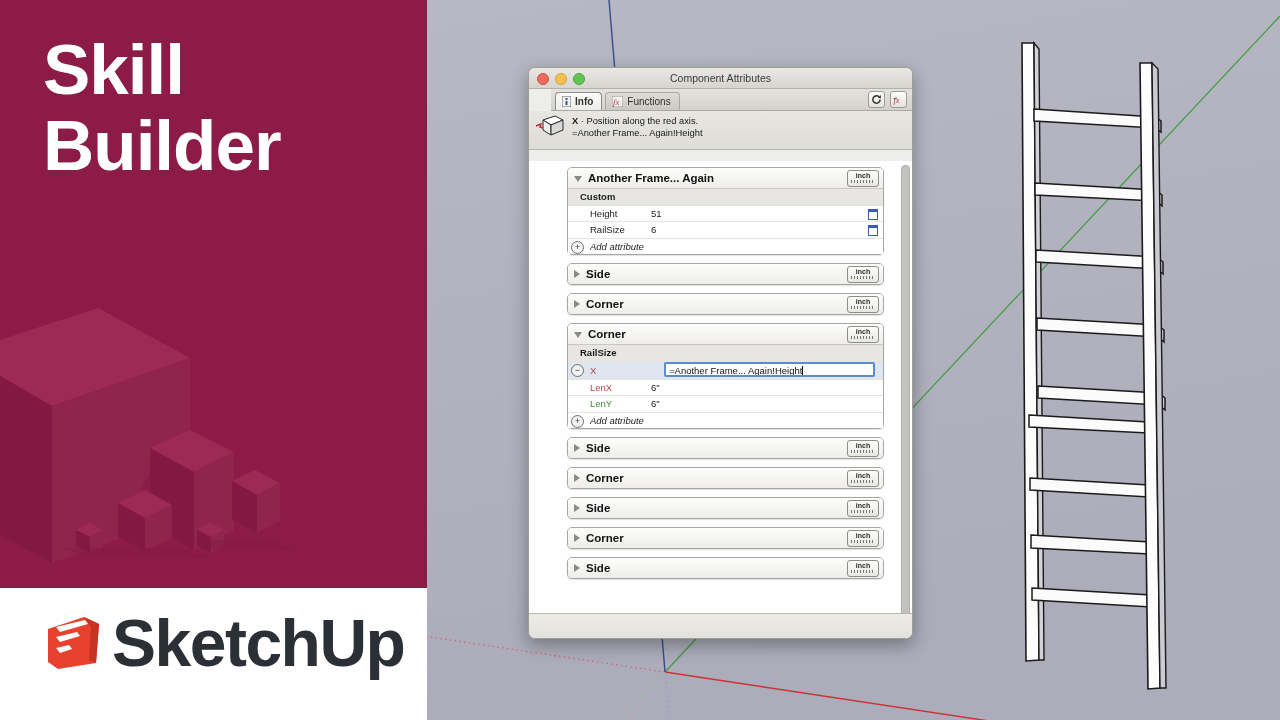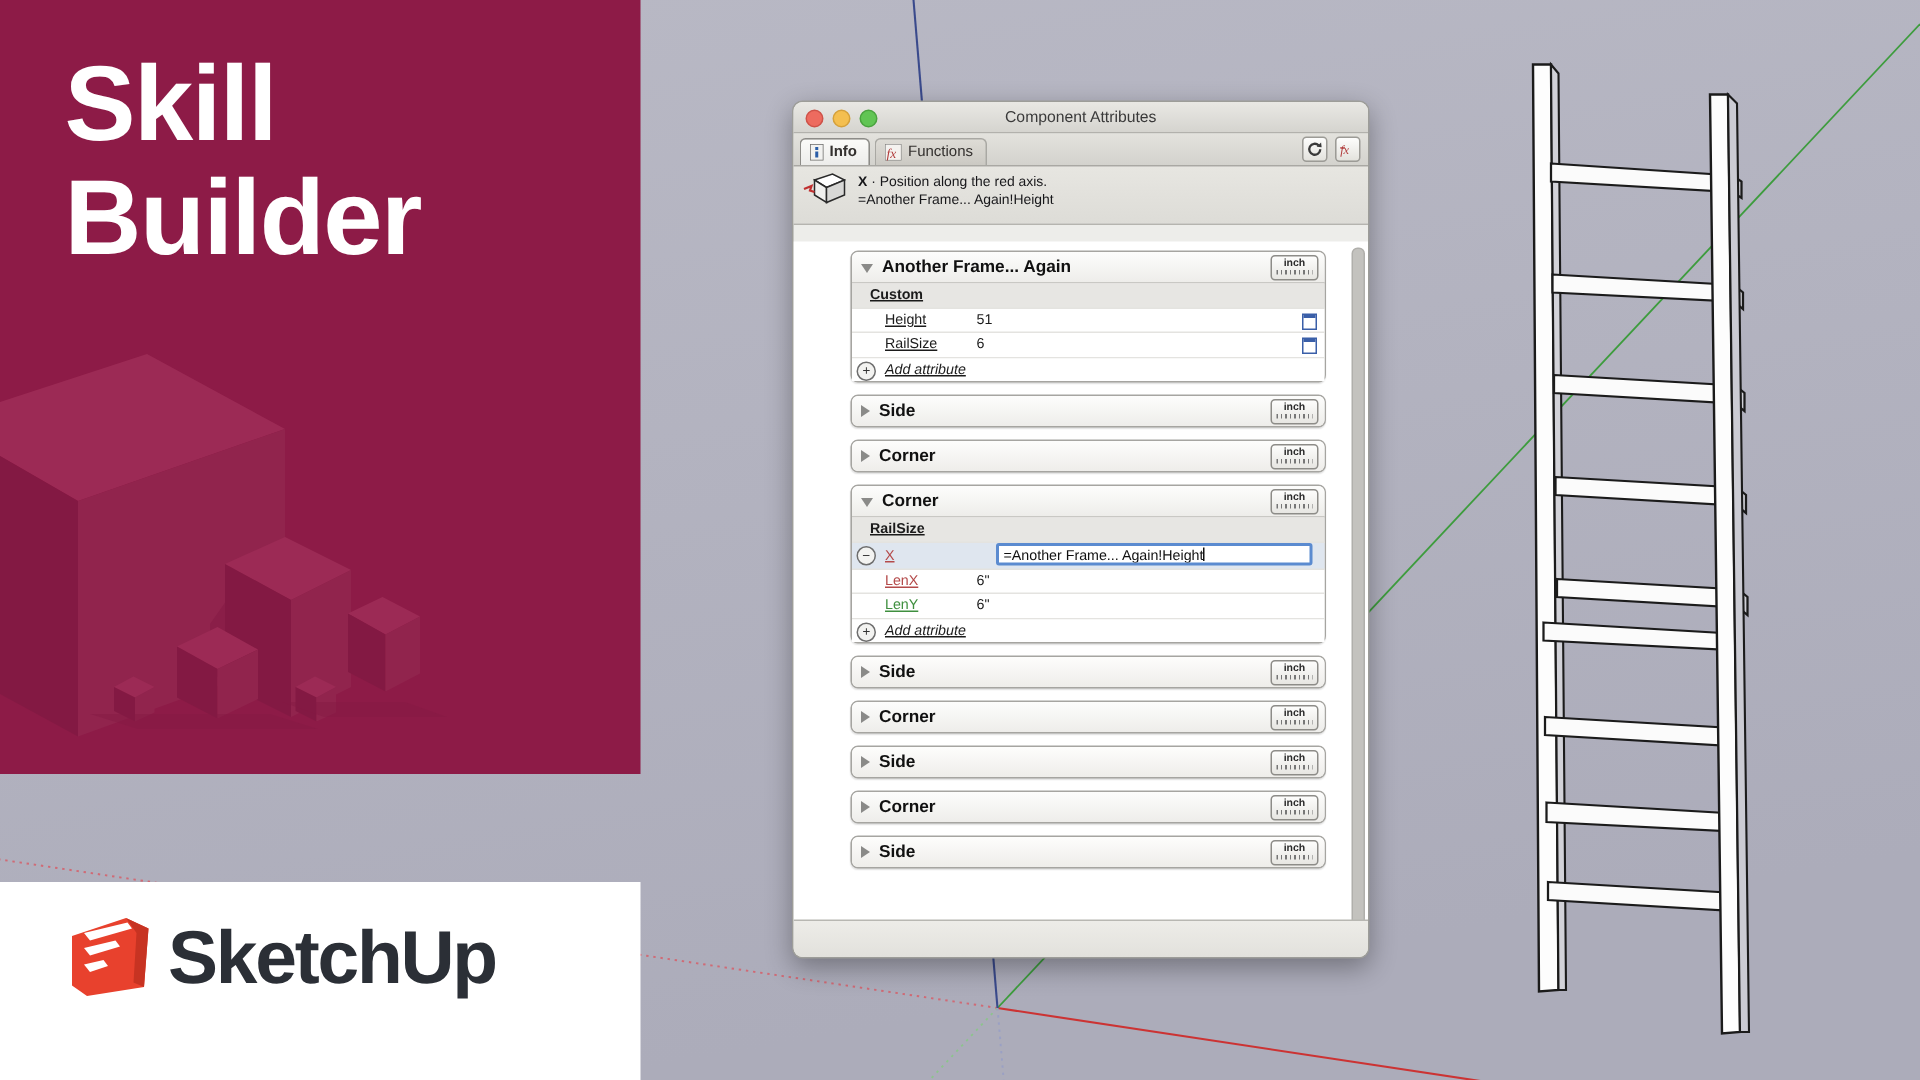--- a/index.html
+++ b/index.html
@@ -9,38 +9,38 @@
     font-family:"Liberation Sans", sans-serif;
     -webkit-font-smoothing:antialiased;
   }
 
   
   #viewport{position:absolute;inset:0;background:#b5b5c2;}
   #viewport svg{position:absolute;inset:0;}
 
   
   #left-panel{
-    position:absolute;left:0;top:0;width:427px;height:516px;
+    position:absolute;left:0;top:0;width:427px;height:588px;
     background:#8d1b47;overflow:hidden;
   }
   #left-title{
     position:absolute;left:43px;top:32px;
     color:#ffffff;font-size:71px;line-height:1.07;font-weight:bold;
     letter-spacing:-1px;
   }
   #left-title div{white-space:nowrap;}
   #cubes{position:absolute;left:0;bottom:0;width:427px;height:330px;}
 
   
   #logo-bar{
     position:absolute;left:0;top:588px;width:427px;height:132px;background:#ffffff;
   }
   #logo{position:absolute;left:44px;top:22px;display:flex;align-items:center;gap:10px;}
   #logo-text{
-    font-size:50px;font-weight:bold;color:#2b2f36;letter-spacing:-1.5px;
+    font-size:66px;font-weight:bold;color:#2b2f36;letter-spacing:-1.5px;
     line-height:1;
   }
 
   
   #dialog{
     position:absolute;left:528px;top:67px;width:383px;height:570px;
     background:#ededea;
     border:1px solid #9d9d99;
     border-radius:7px;
     box-shadow:0 6px 18px rgba(0,0,0,.33);
@@ -60,21 +60,21 @@
   .l-max{background:#61c554;border:1px solid #4aa33f;}
   #win-title{
     text-align:center;line-height:20px;font-size:10.5px;color:#3a3a3a;
   }
 
   
   #tabbar{
     height:21px;
     background:linear-gradient(#e3e2dd,#d3d2cd);
     border-bottom:1px solid #a9a8a3;
-    display:flex;align-items:flex-end;padding-left:4px;position:relative;
+    display:flex;align-items:flex-end;padding-left:4px;position:relative;margin-left:22px;
   }
   .tab{
     height:17px;display:flex;align-items:center;gap:4px;
     padding:0 8px 0 6px;font-size:10px;
     border:1px solid #a9a8a3;border-bottom:none;
     border-radius:4px 4px 0 0;margin-right:3px;
     background:linear-gradient(#dedcd6,#cbc9c3);
     color:#33302e;
   }
   .tab.active{
@@ -150,21 +150,21 @@
   }
   .unit-badge .u1{display:block;margin-top:1px;font-weight:bold;}
   .unit-badge .u2{display:block;height:3px;background:repeating-linear-gradient(90deg,#777 0 1px,transparent 1px 3px);margin:0 3px;}
 
   
   .attr-table{border-top:1px solid #c9c8c4;}
   .row{display:flex;height:15.5px;align-items:center;font-size:9.5px;position:relative;border-bottom:1px solid #e4e3e0;}
   .row:last-child{border-bottom:none;}
   .row.group{background:#e7e6e3;font-weight:bold;}
   .row.alt{background:#ffffff;}
-  .cell-name{width:78px;padding-left:22px;box-sizing:border-box;color:#1b1b1b;text-decoration:underline;}
+  .cell-name{width:78px;padding-left:22px;box-sizing:border-box;color:#1b1b1b;}
   .row.group .cell-name{padding-left:12px;}
   .cell-val{flex:1;padding-left:5px;color:#1b1b1b;}
   .row .lbl-lenx{color:#b44a4a;}
   .row .lbl-leny{color:#4e9a4e;}
   .row.addattr{font-style:italic;color:#333;background:#fff;}
   .bullet{
     position:absolute;left:3px;top:2px;width:11px;height:11px;border-radius:50%;
     border:1px solid #6e6e6e;background:#f3f3f1;
     display:flex;align-items:center;justify-content:center;font-size:9px;line-height:9px;color:#333;
   }

